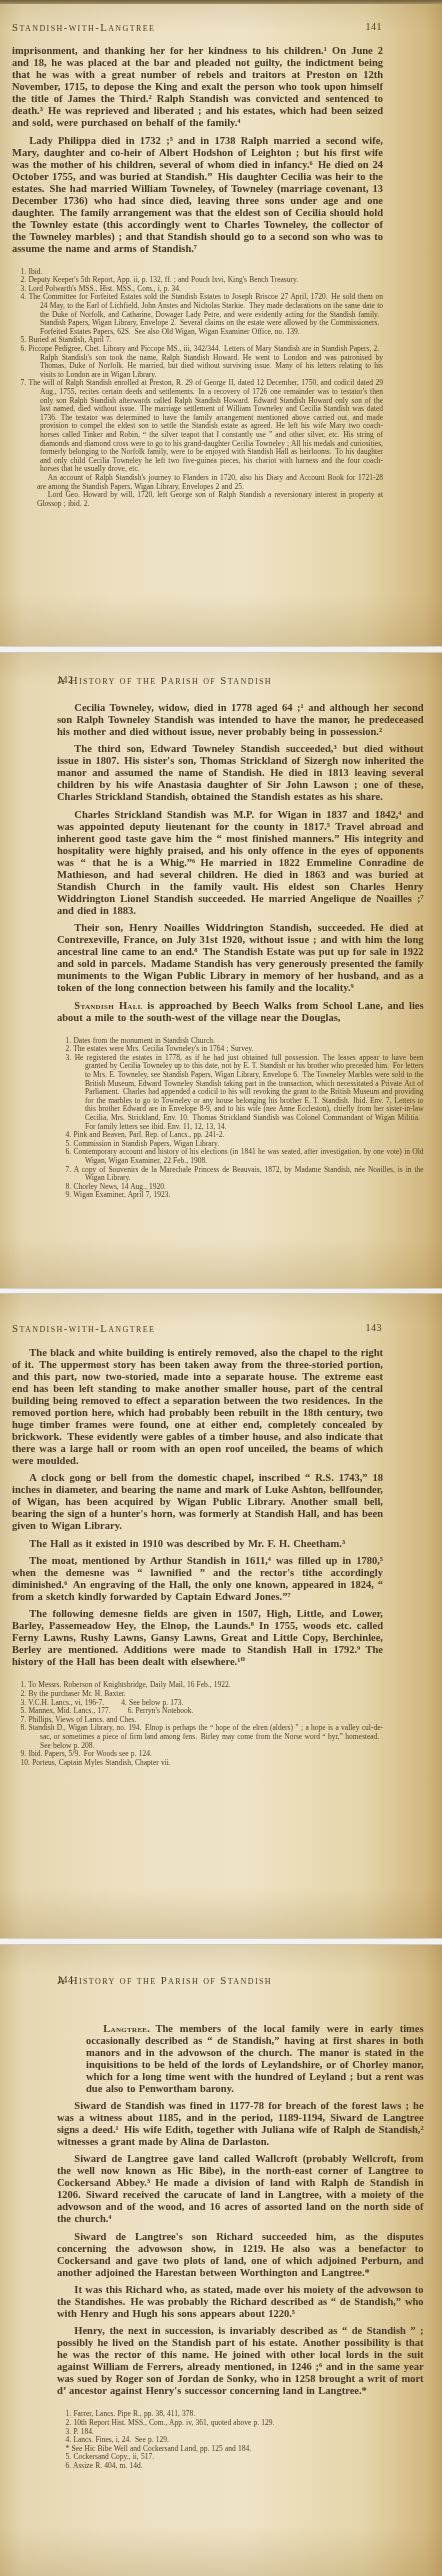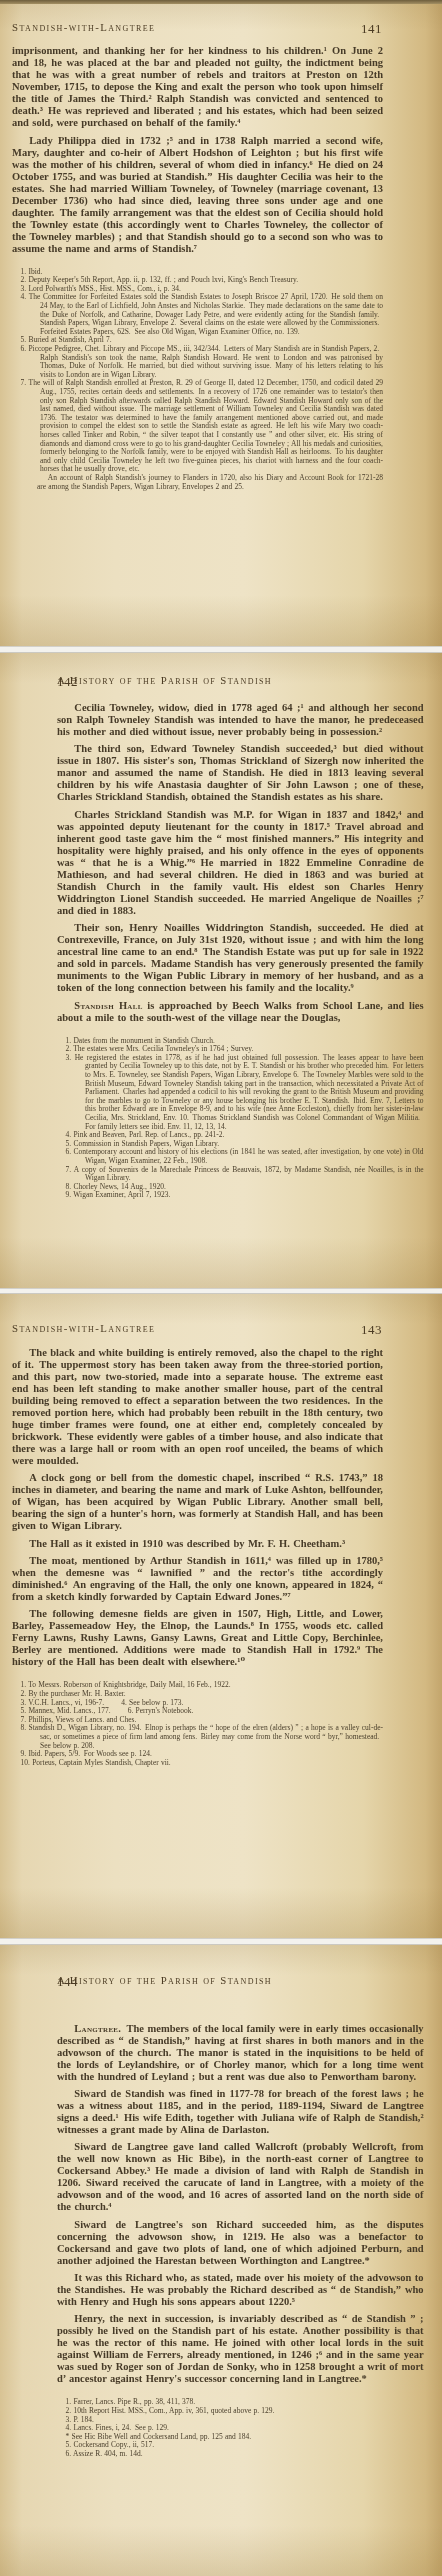--- a/index.html
+++ b/index.html
@@ -28,40 +28,40 @@
   .content { position:relative; box-sizing:border-box; }
   .pg-odd  .content { padding-left:12px;  padding-right:60px; }
   .pg-even .content { padding-left:57px; padding-right:19.4px; }
 
   .running-head { position:relative; height:14px; }
   .running-title {
     position:absolute; left:0; right:0; text-align:left;
     font-variant:small-caps; letter-spacing:1.4px;
     font-size:10.8px; color:#4b3b23;
   }
-  .page-number { position:absolute; top:0; font-size:13px; color:#4b3b23; letter-spacing:0.5px; }
+  .page-number { position:absolute; top:0; font-size:10px; color:#4b3b23; letter-spacing:0.5px; }
   .pg-odd  .page-number { right:1.1px; }
   .pg-even .page-number { left:0px; }
 
   .pt-141 { padding-top:20.5px; }
   .pt-142 { padding-top:21.6px; }
   .pt-143 { padding-top:28px; }
   .pt-144 { padding-top:29px; }
 
   .page-body { margin-top:10.8px;font-weight:bold; }
   .page-142 .page-body { margin-top:14px; }
 
   .para {
     margin:0 0 5.4px 0;
     font-size:10.5px; line-height:12px;
     text-align:justify; text-indent:17.3px;
     word-spacing:0.8px;
   }
   .noindent { text-indent:0; }
-  .gap-before { margin-top:35px; }
+  .gap-before { margin-top:35px;margin-left:29px; }
 
   .footnotes { margin-top:13px; }
   .fnote {
     font-size:7.5px; line-height:8.6px;
     text-align:justify; word-spacing:0.3px;
     padding-left:28px; text-indent:-19.4px;
     color:#493e2b;
   }
   .fnote.cont { text-indent:10.8px; padding-left:25px; }
   .it { }
@@ -82,20 +82,21 @@
       </div>
     <div class="footnotes">
         <div class="fnote"><span>1. </span><span class="it">Ibid.</span></div>
         <div class="fnote"><span>2. </span><span class="it">Deputy Keeper's 5th Report</span><span>, App. ii, p. 132, ff. ;  and Pouch lxvi, King's Bench Treasury.</span></div>
         <div class="fnote"><span>3. </span><span class="it">Lord Polwarth's MSS.</span><span>, Hist. MSS., Com., i, p. 34.</span></div>
         <div class="fnote"><span>4. The Committee for Forfeited Estates sold the Standish Estates to Joseph Briscoe 27 April, 1720. He sold them on 24 May, to the Earl of Lichfield, John Anstes and Nicholas Starkie. They made declarations on the same date to the Duke of Norfolk, and Catharine, Dowager Lady Petre, and were evidently acting for the Standish family. Standish Papers, Wigan Library, Envelope 2. Several claims on the estate were allowed by the Commissioners. Forfeited Estates Papers, 62S. See also </span><span class="it">Old Wigan</span><span>, Wigan Examiner Office, no. 139.</span></div>
         <div class="fnote"><span>5. Buried at Standish, April 7.</span></div>
         <div class="fnote"><span>6. Piccope Pedigree, Chet. Library and Piccope MS., iii, 342/344. Letters of Mary Standish are in Standish Papers, 2. Ralph Standish's son took the name, Ralph Standish Howard. He went to London and was patronised by Thomas, Duke of Norfolk. He married, but died without surviving issue. Many of his letters relating to his visits to London are in Wigan Library.</span></div>
         <div class="fnote"><span>7. The will of Ralph Standish enrolled at Preston, R. 29 of George II, dated 12 December, 1750, and codicil dated 29 Aug., 1755, recites certain deeds and settlements. In a recovery of 1726 one remainder was to testator's then only son Ralph Standish afterwards called Ralph Standish Howard. Edward Standish Howard only son of the last named, died without issue. The marriage settlement of William Towneley and Cecilia Standish was dated 1736. The testator was determined to have the family arrangement mentioned above carried out, and made provision to compel the eldest son to settle the Standish estate as agreed. He left his wife Mary two coach-horses called Tinker and Robin, “ the silver teapot that I constantly use ” and other silver, etc. His string of diamonds and diamond cross were to go to his grand-daughter Cecilia Towneley ; All his medals and curiosities, formerly belonging to the Norfolk family, were to be enjoyed with Standish Hall as heirlooms. To his daughter and only child Cecilia Towneley he left two five-guinea pieces, his chariot with harness and the four coach-horses that he usually drove, etc.</span></div>
         <div class="fnote cont"><span>An account of Ralph Standish's journey to Flanders in 1720, also his Diary and Account Book for 1721-28 are among the Standish Papers, Wigan Library, Envelopes 2 and 25.</span></div>
+        <div class="fnote cont"><span>Lord Geo. Howard by will, 1720, left George son of Ralph Standish a reversionary interest in property at Glossop ; </span><span class="it">ibid.</span><span> 2.</span></div>
       </div>
   </div>
 </section>
 
 <div class="separator"></div>
 
 <section class="page page-142 pg-even" style="height:635px">
   <div class="content pt-142">
     <div class="running-head">
       <span class="running-title">A History of the Parish of Standish</span>

